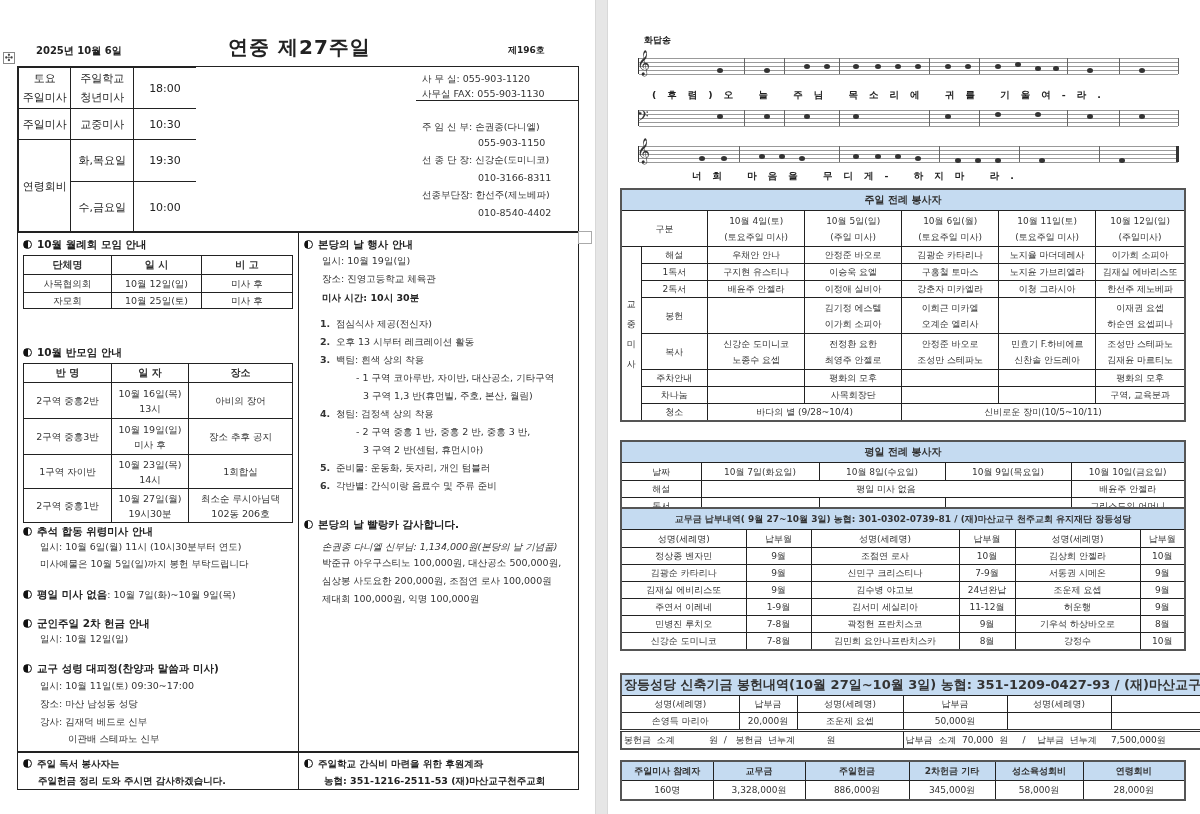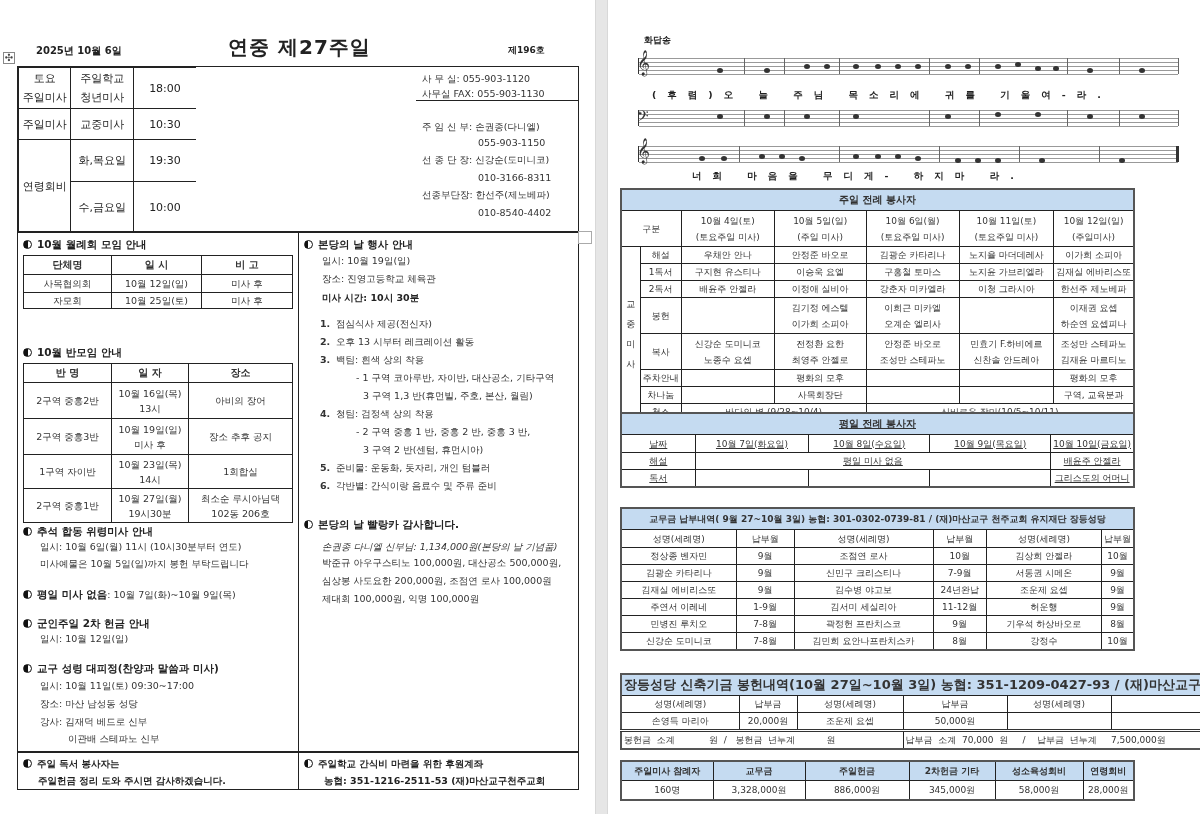--- a/index.html
+++ b/index.html
@@ -50,21 +50,21 @@
 
   .right-music { position: absolute; left: 0; top: 28px; width: 592px; height: 160px; }
   .music-label { position: absolute; left: 36px; top: 6px; font-size: 9px; font-weight: bold; }
   .staff { position: absolute; left: 30px; width: 540px; height: 16px; border-left: 1px solid #333; }
   .staff .line { position: absolute; left: 0; width: 100%; border-top: 1px solid #999; }
   .staff .bar { position: absolute; top: 0; height: 16px; border-left: 1px solid #666; }
   .clef { position: absolute; left: -2px; top: -6px; font-size: 22px; line-height: 22px; color: #333; }
   .note { position: absolute; width: 6px; height: 5px; border-radius: 50%; background: #333; }
   .lyric { position: absolute; font-size: 9.5px; font-weight: bold; letter-spacing: 11px; white-space: nowrap; color: #222; }
 
-  .rt { position: absolute; left: 12px; width: 515px; font-size: 9px; color: #333; }
+  .rt { position: absolute; left: 12px; width: 566px; font-size: 9px; color: #333; }
   .rt td { padding: 0 2px; line-height: 16px; white-space: nowrap; }
   .rt .band { background: #c5dbf1; font-size: 10px; font-weight: bold; line-height: 20px; color: #333; }
   .rt-outer { border: 2px solid #555; }
   .stats td { line-height: 18px; }
   .stats .head td { background: #c5dbf1; font-weight: bold; font-size: 9px; }
 </style>
 </head>
 <body>
 
 <div class="page page-left">
@@ -394,21 +394,21 @@
           <td>구역,  교육분과</td>
         </tr>
     <tr>
           <td>청소</td>
           <td colspan="2">바다의  별  (9/28~10/4)</td>
           <td colspan="3">신비로운  장미(10/5~10/11)</td>
         </tr>
   </tbody>
     </table>
 
-  <table class="rt rt-outer" style="top:412px;text-decoration:underline;">
+  <table class="rt rt-outer" style="top:440px;">
     <tbody>
         <tr>
           <td colspan="5" class="band">평일 전례 봉사자</td>
         </tr>
     <tr style="height:18px;">
       <td style="width:80px;">날짜</td>
       <td style="width:118px;">10월  7일(화요일)</td>
       <td style="width:126px;">10월  8일(수요일)</td>
       <td style="width:126px;">10월  9일(목요일)</td>
       <td>10월  10일(금요일)</td>

